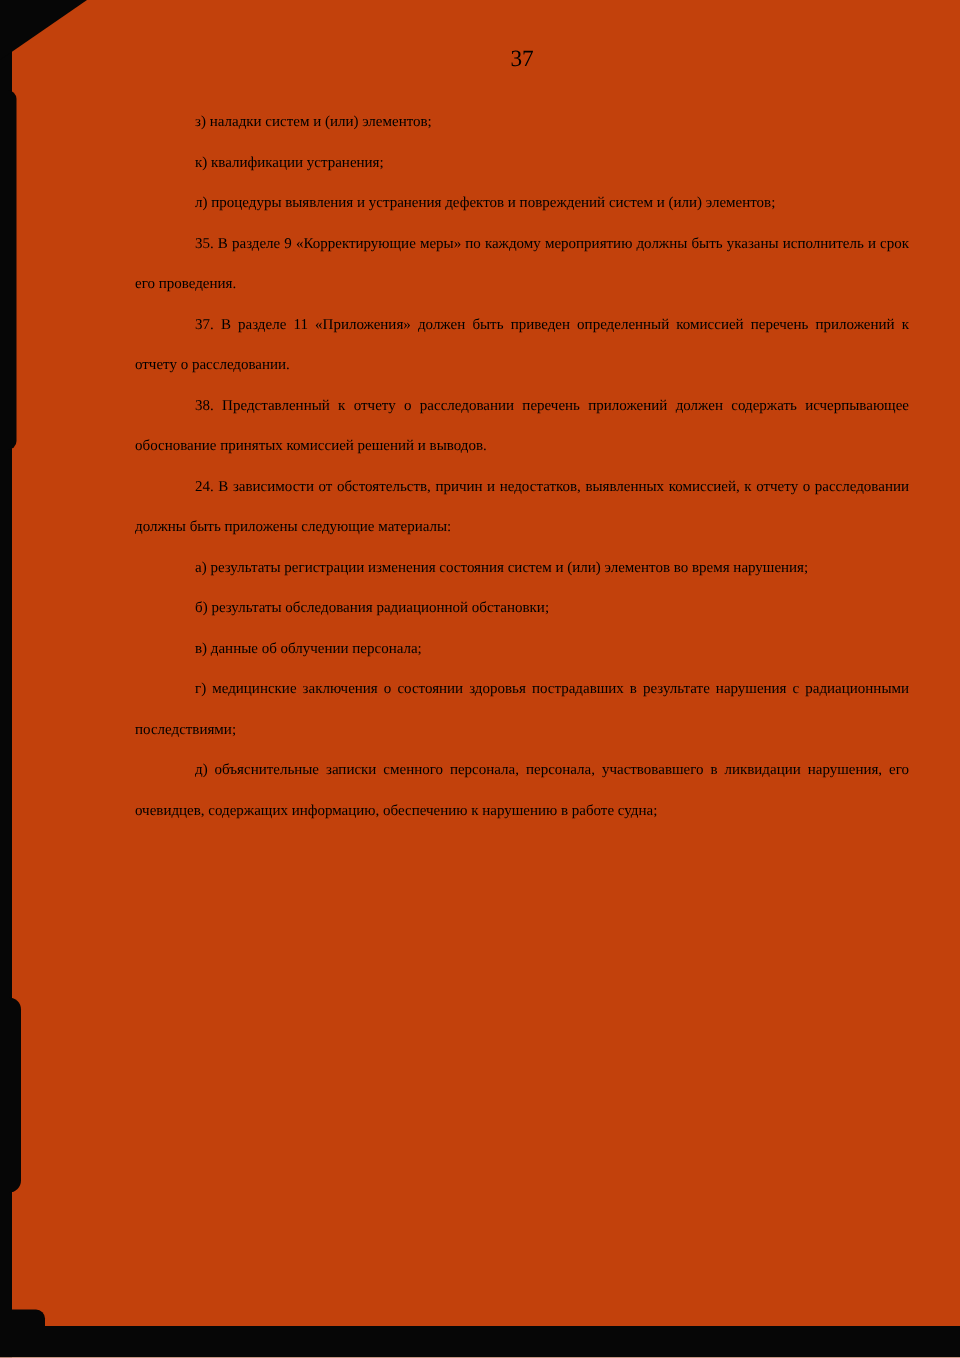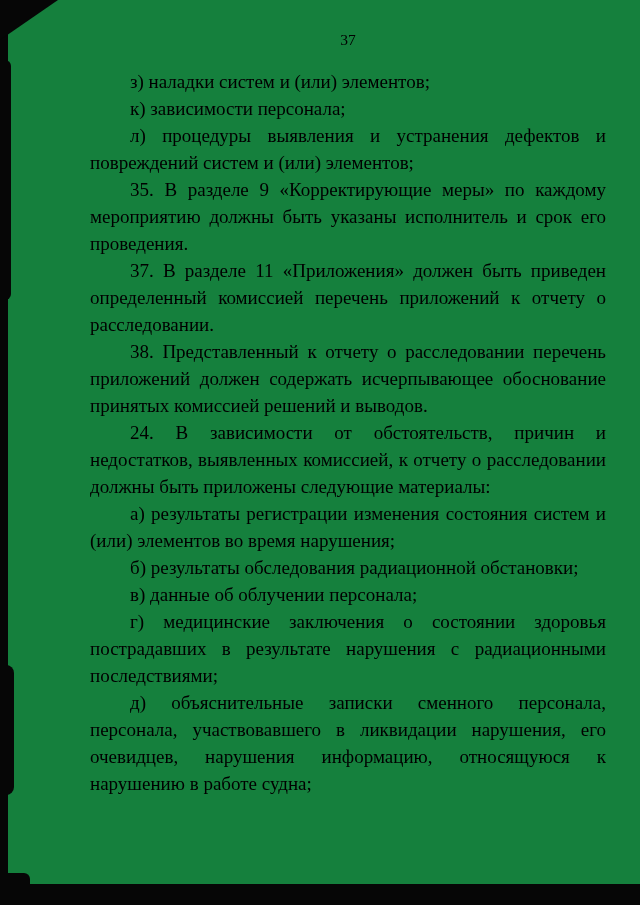--- a/index.html
+++ b/index.html
@@ -4,21 +4,21 @@
 <style>
   html, body {
     margin: 0;
     padding: 0;
     background: #ffffff;
   }
   .page {
     position: relative;
     width: 640px;
     height: 905px;
-    background: #15803d;
+    background: #c2410c;
     font-family: "Liberation Serif", "DejaVu Serif", serif;
     color: #000000;
     overflow: hidden;
   }
   
   .edge-left {
     position: absolute;
     left: 0; top: 0;
     width: 8px; height: 905px;
     background: #060606;
@@ -65,21 +65,21 @@
     top: 30px;
   }
   .page-number {
     text-align: center;
     font-size: 15.5px;
     line-height: 20px;
     margin: 0 0 18px 0;
   }
   p.para {
     margin: 0;
-    font-size: 19px;
+    font-size: 10px;
     line-height: 27px;
     text-align: justify;
     text-indent: 40px;
   }
 </style>
 </head>
 <body>
 
 <div class="page">
 
@@ -87,26 +87,26 @@
   <div class="blob-left-upper"></div>
   <div class="blob-left-lower"></div>
   <div class="corner-top-left"></div>
   <div class="corner-bottom-left"></div>
   <div class="edge-bottom"></div>
 
   <div class="content">
     <div class="page-number">37</div>
 
     <p class="para">з) наладки систем и (или) элементов;</p>
-    <p class="para">к) зависимости персонала;</p>
+    <p class="para">к) квалификации устранения;</p>
     <p class="para">л) процедуры выявления и устранения дефектов и повреждений систем и (или) элементов;</p>
     <p class="para">35. В разделе 9 «Корректирующие меры» по каждому мероприятию должны быть указаны исполнитель и срок его проведения.</p>
     <p class="para">37. В разделе 11 «Приложения» должен быть приведен определенный комиссией перечень приложений к отчету о расследовании.</p>
     <p class="para">38. Представленный к отчету о расследовании перечень приложений должен содержать исчерпывающее обоснование принятых комиссией решений и выводов.</p>
     <p class="para">24. В зависимости от обстоятельств, причин и недостатков, выявленных комиссией, к отчету о расследовании должны быть приложены следующие материалы:</p>
     <p class="para">а) результаты регистрации изменения состояния систем и (или) элементов во время нарушения;</p>
     <p class="para">б) результаты обследования радиационной обстановки;</p>
     <p class="para">в) данные об облучении персонала;</p>
     <p class="para">г) медицинские заключения о состоянии здоровья пострадавших в результате нарушения с радиационными последствиями;</p>
-    <p class="para">д) объяснительные записки сменного персонала, персонала, участвовавшего в ликвидации нарушения, его очевидцев, нарушения информацию, относящуюся к нарушению в работе судна;</p>
+    <p class="para">д) объяснительные записки сменного персонала, персонала, участвовавшего в ликвидации нарушения, его очевидцев, содержащих информацию, обеспечению к нарушению в работе судна;</p>
   </div>
 
 </div>
 
 </body></html>

